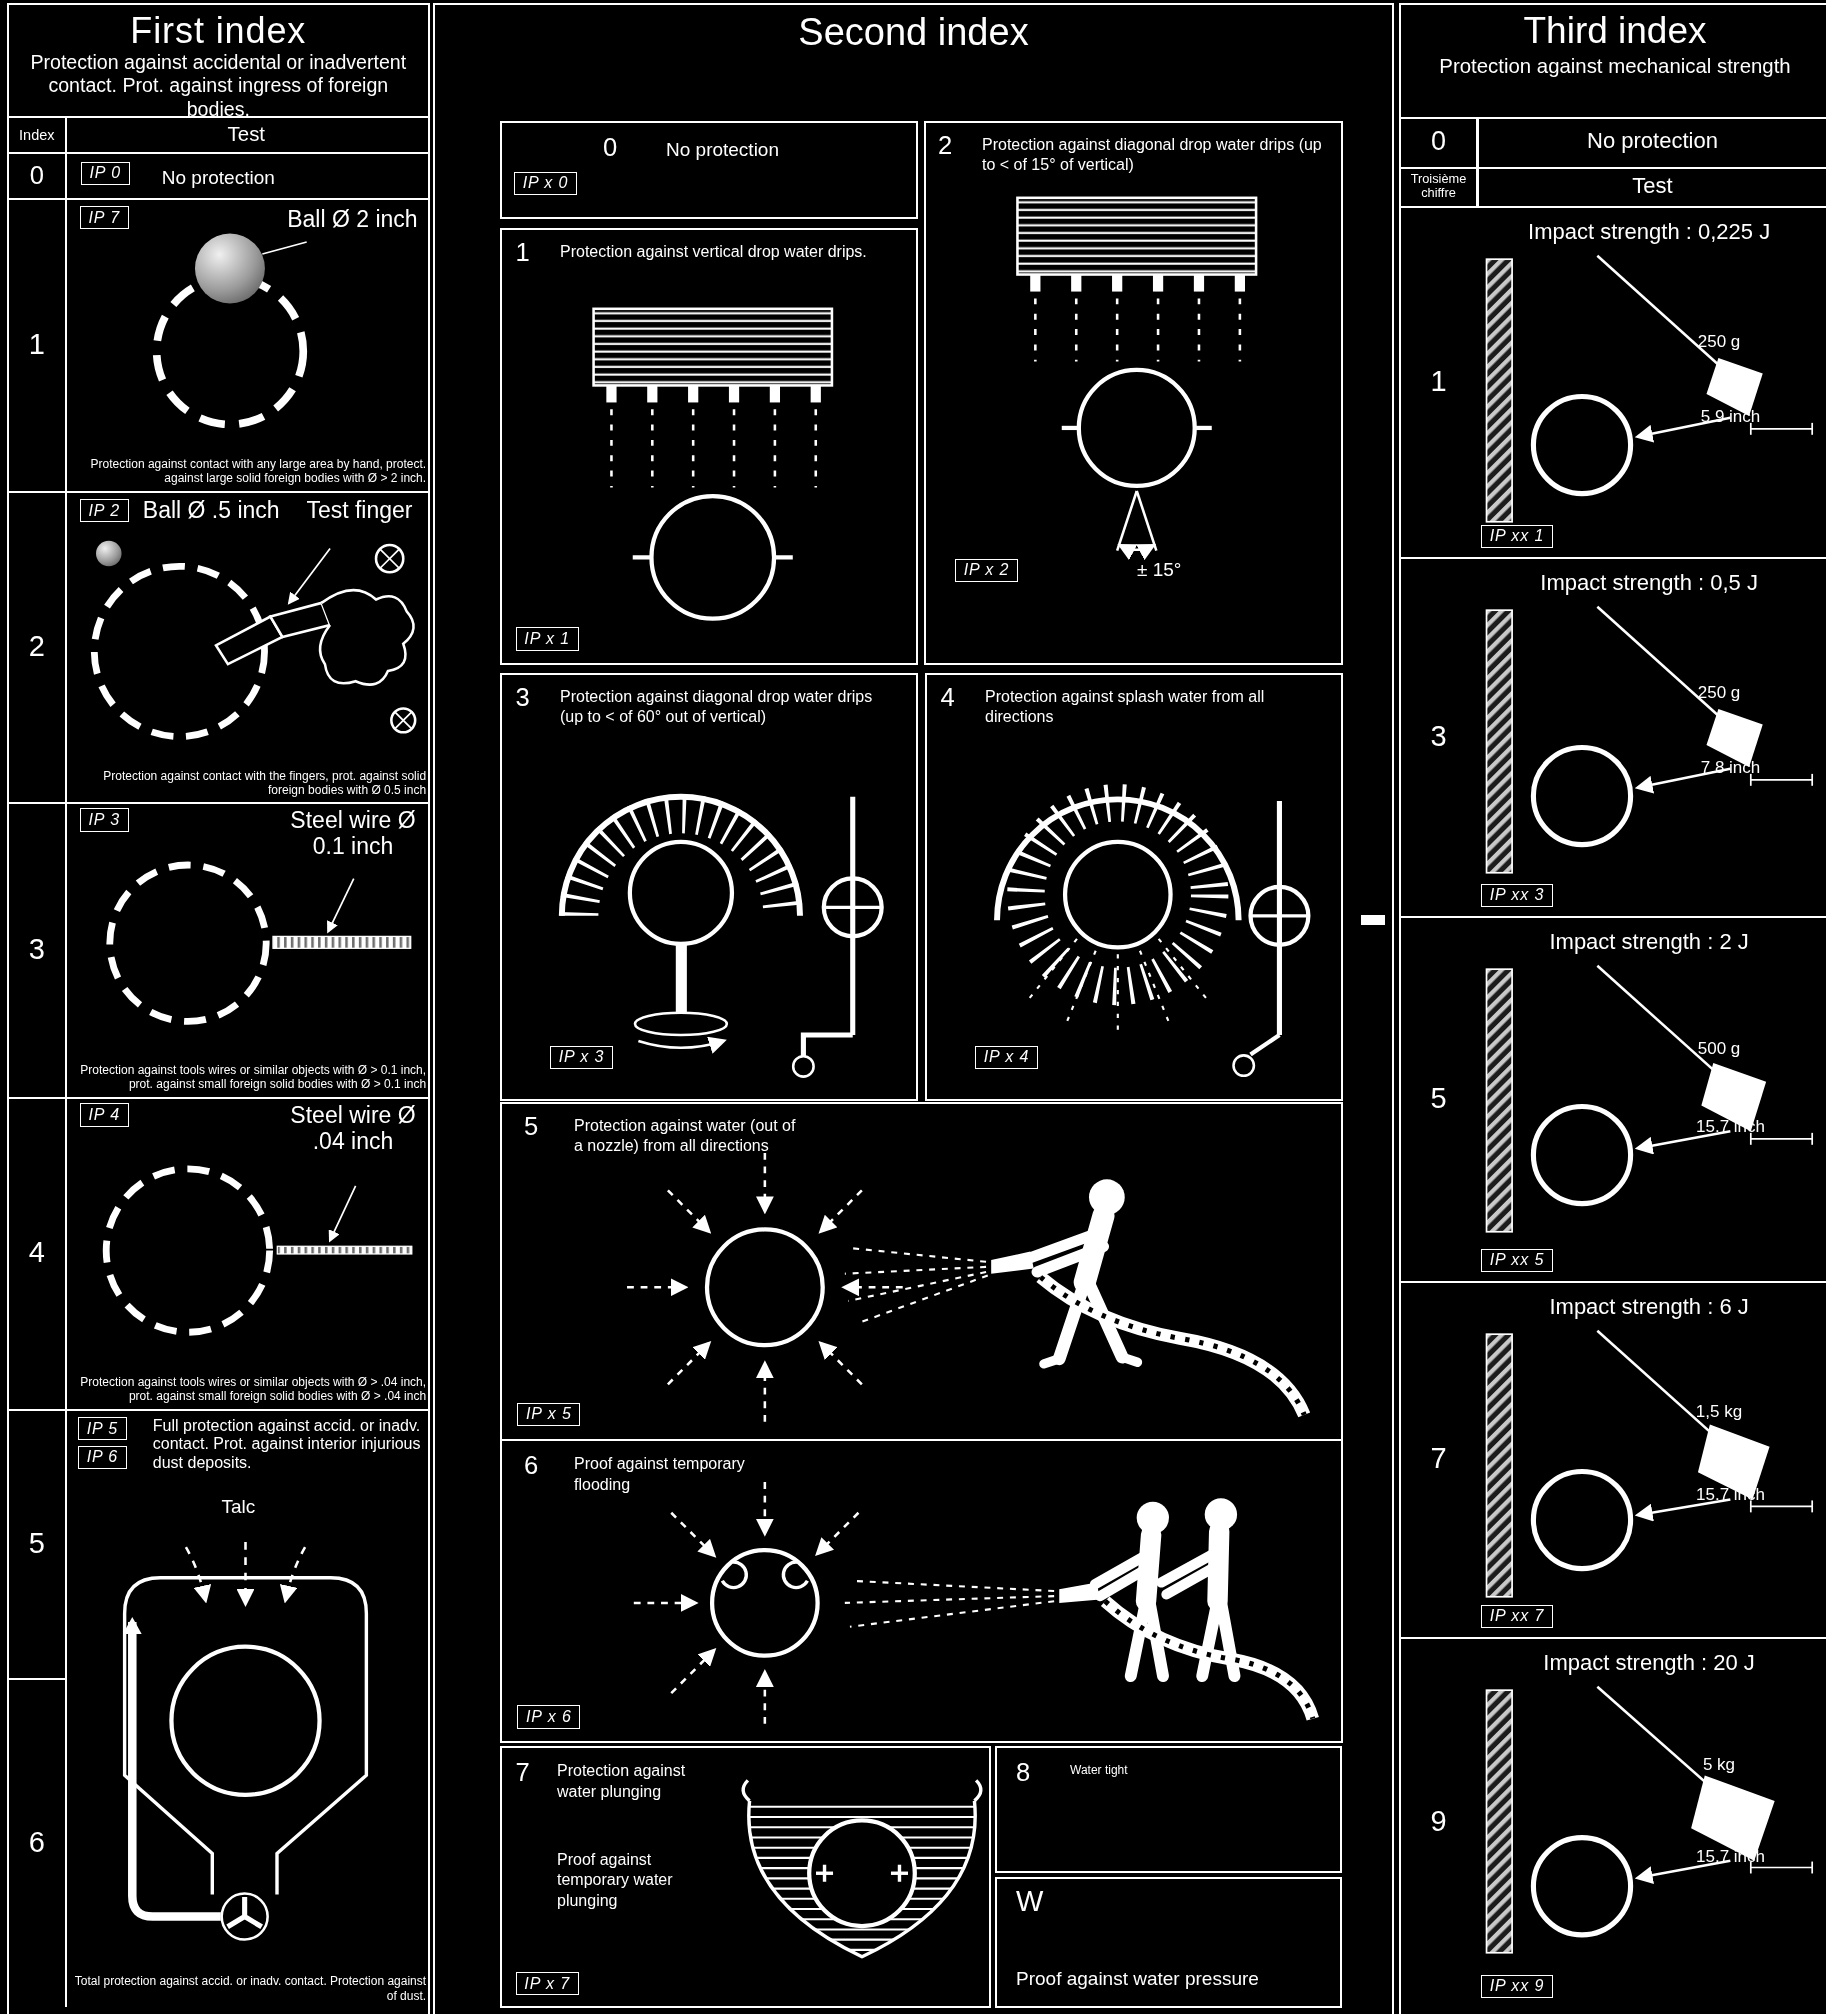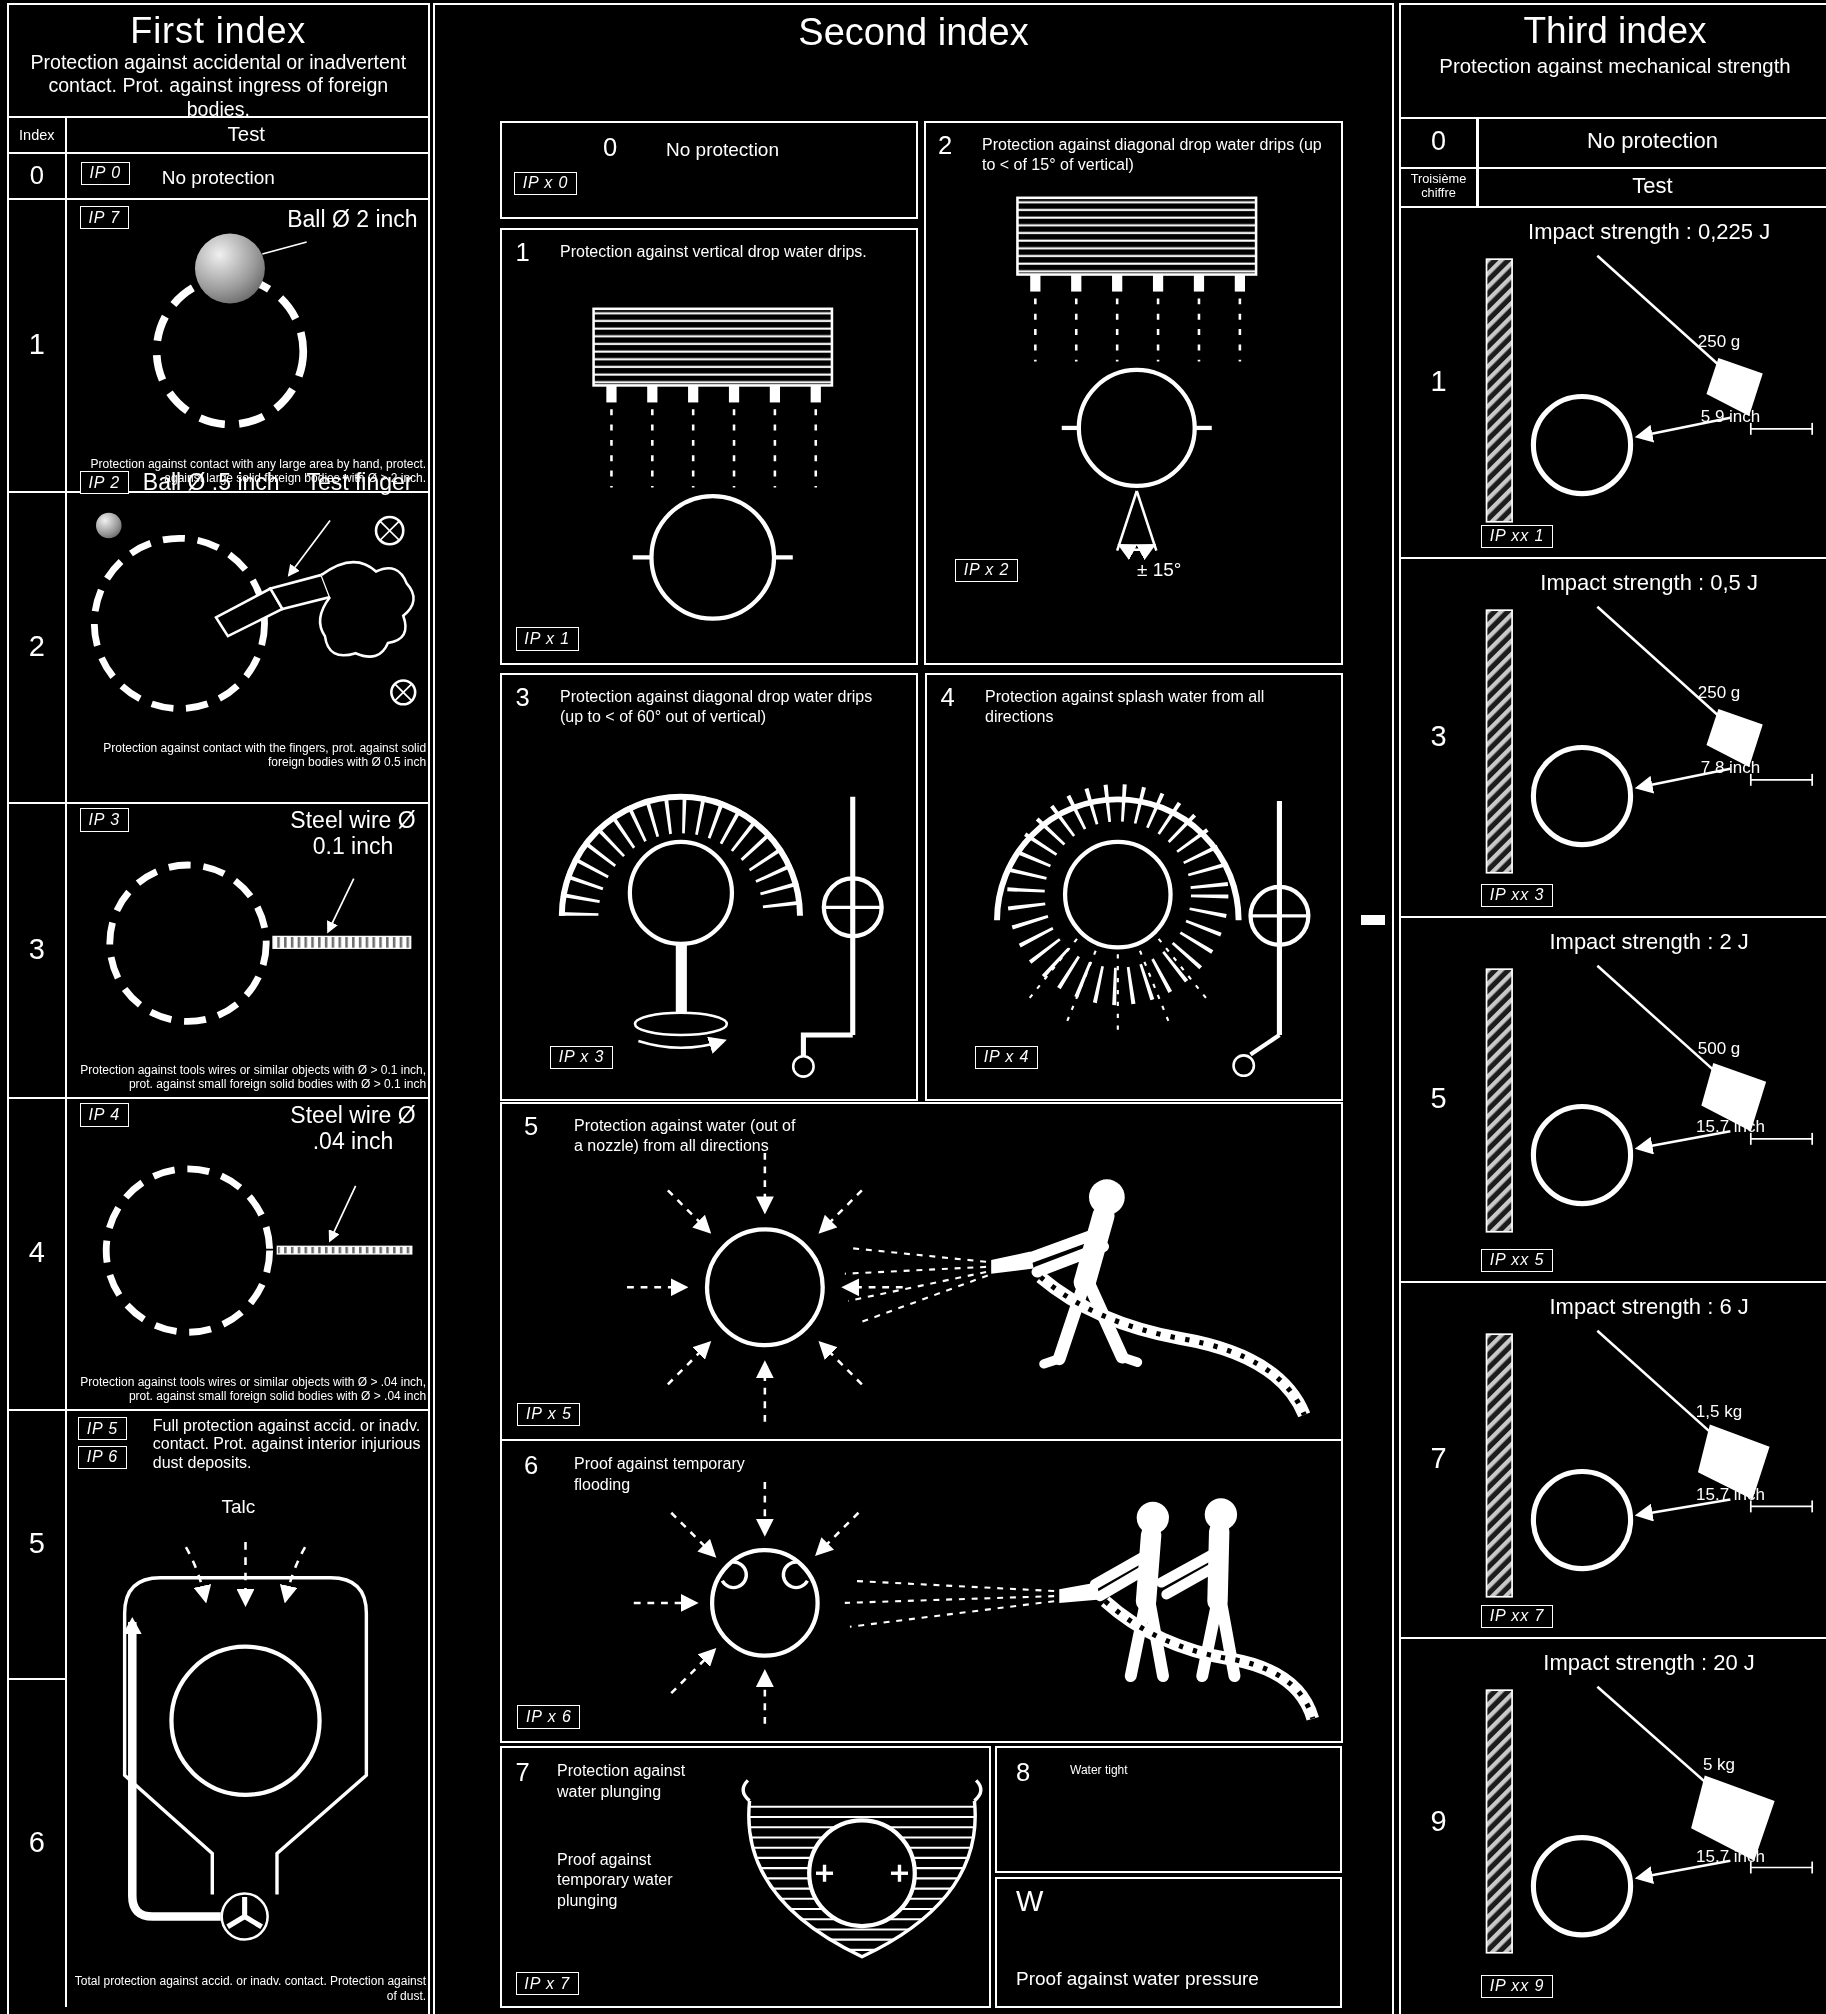--- a/index.html
+++ b/index.html
@@ -75,21 +75,21 @@
       <svg class="abs" style="left:17px;top:32px" width="324" height="198" viewBox="0 0 380 232">
         <circle cx="170" cy="142" r="86" stroke="#fff" stroke-width="9" stroke-dasharray="30 17" fill="none"></circle>
         <circle cx="170" cy="45" r="41" fill="url(#ballg)"></circle>
         <line x1="208" y1="28" x2="260" y2="14" stroke="#fff" stroke-width="2"></line>
       </svg>
       <div class="cap" style="left:1.7px;right:1.7px;bottom:5.1px">Protection against contact with any large area by hand, protect. against large solid foreign bodies with Ø &gt; 2 inch.</div>
     </div>
     <div class="hl" style="top:486px"></div>
 
     <div class="abs flex bignum" style="left:0;top:486px;width:56px;height:312px">2</div>
-    <div class="abs" style="left:59px;top:458px;width:360px;height:312px">
+    <div class="abs" style="left:59px;top:486px;width:360px;height:312px">
       <span class="badge" style="left:12px;top:8.5px">IP 2</span>
       <div class="lbl" style="left:75px;top:6.8px">Ball Ø .5 inch</div>
       <div class="lbl" style="right:15.3px;top:6.8px">Test finger</div>
       <svg class="abs" style="left:5.1px;top:37px" width="349" height="223" viewBox="0 0 410 262">
         <circle cx="125" cy="145" r="100" stroke="#fff" stroke-width="8" stroke-dasharray="26 15" fill="none"></circle>
         <circle cx="42" cy="30" r="15" fill="url(#ballg)"></circle>
         <path d="M168,138 L232,104 L246,128 L182,160 Z" fill="#000" stroke="#fff" stroke-width="3"></path>
         <path d="M232,104 L292,88 L302,114 L246,128 Z" fill="#000" stroke="#fff" stroke-width="3"></path>
         <path d="M292,88 Q330,60 356,84 Q382,72 392,98 Q410,118 388,136 Q398,164 370,168 Q360,192 332,180 Q300,190 296,160 Q282,140 302,114" fill="#000" stroke="#fff" stroke-width="3"></path>
         <circle cx="372" cy="36" r="16" stroke="#fff" stroke-width="3" fill="none"></circle>

